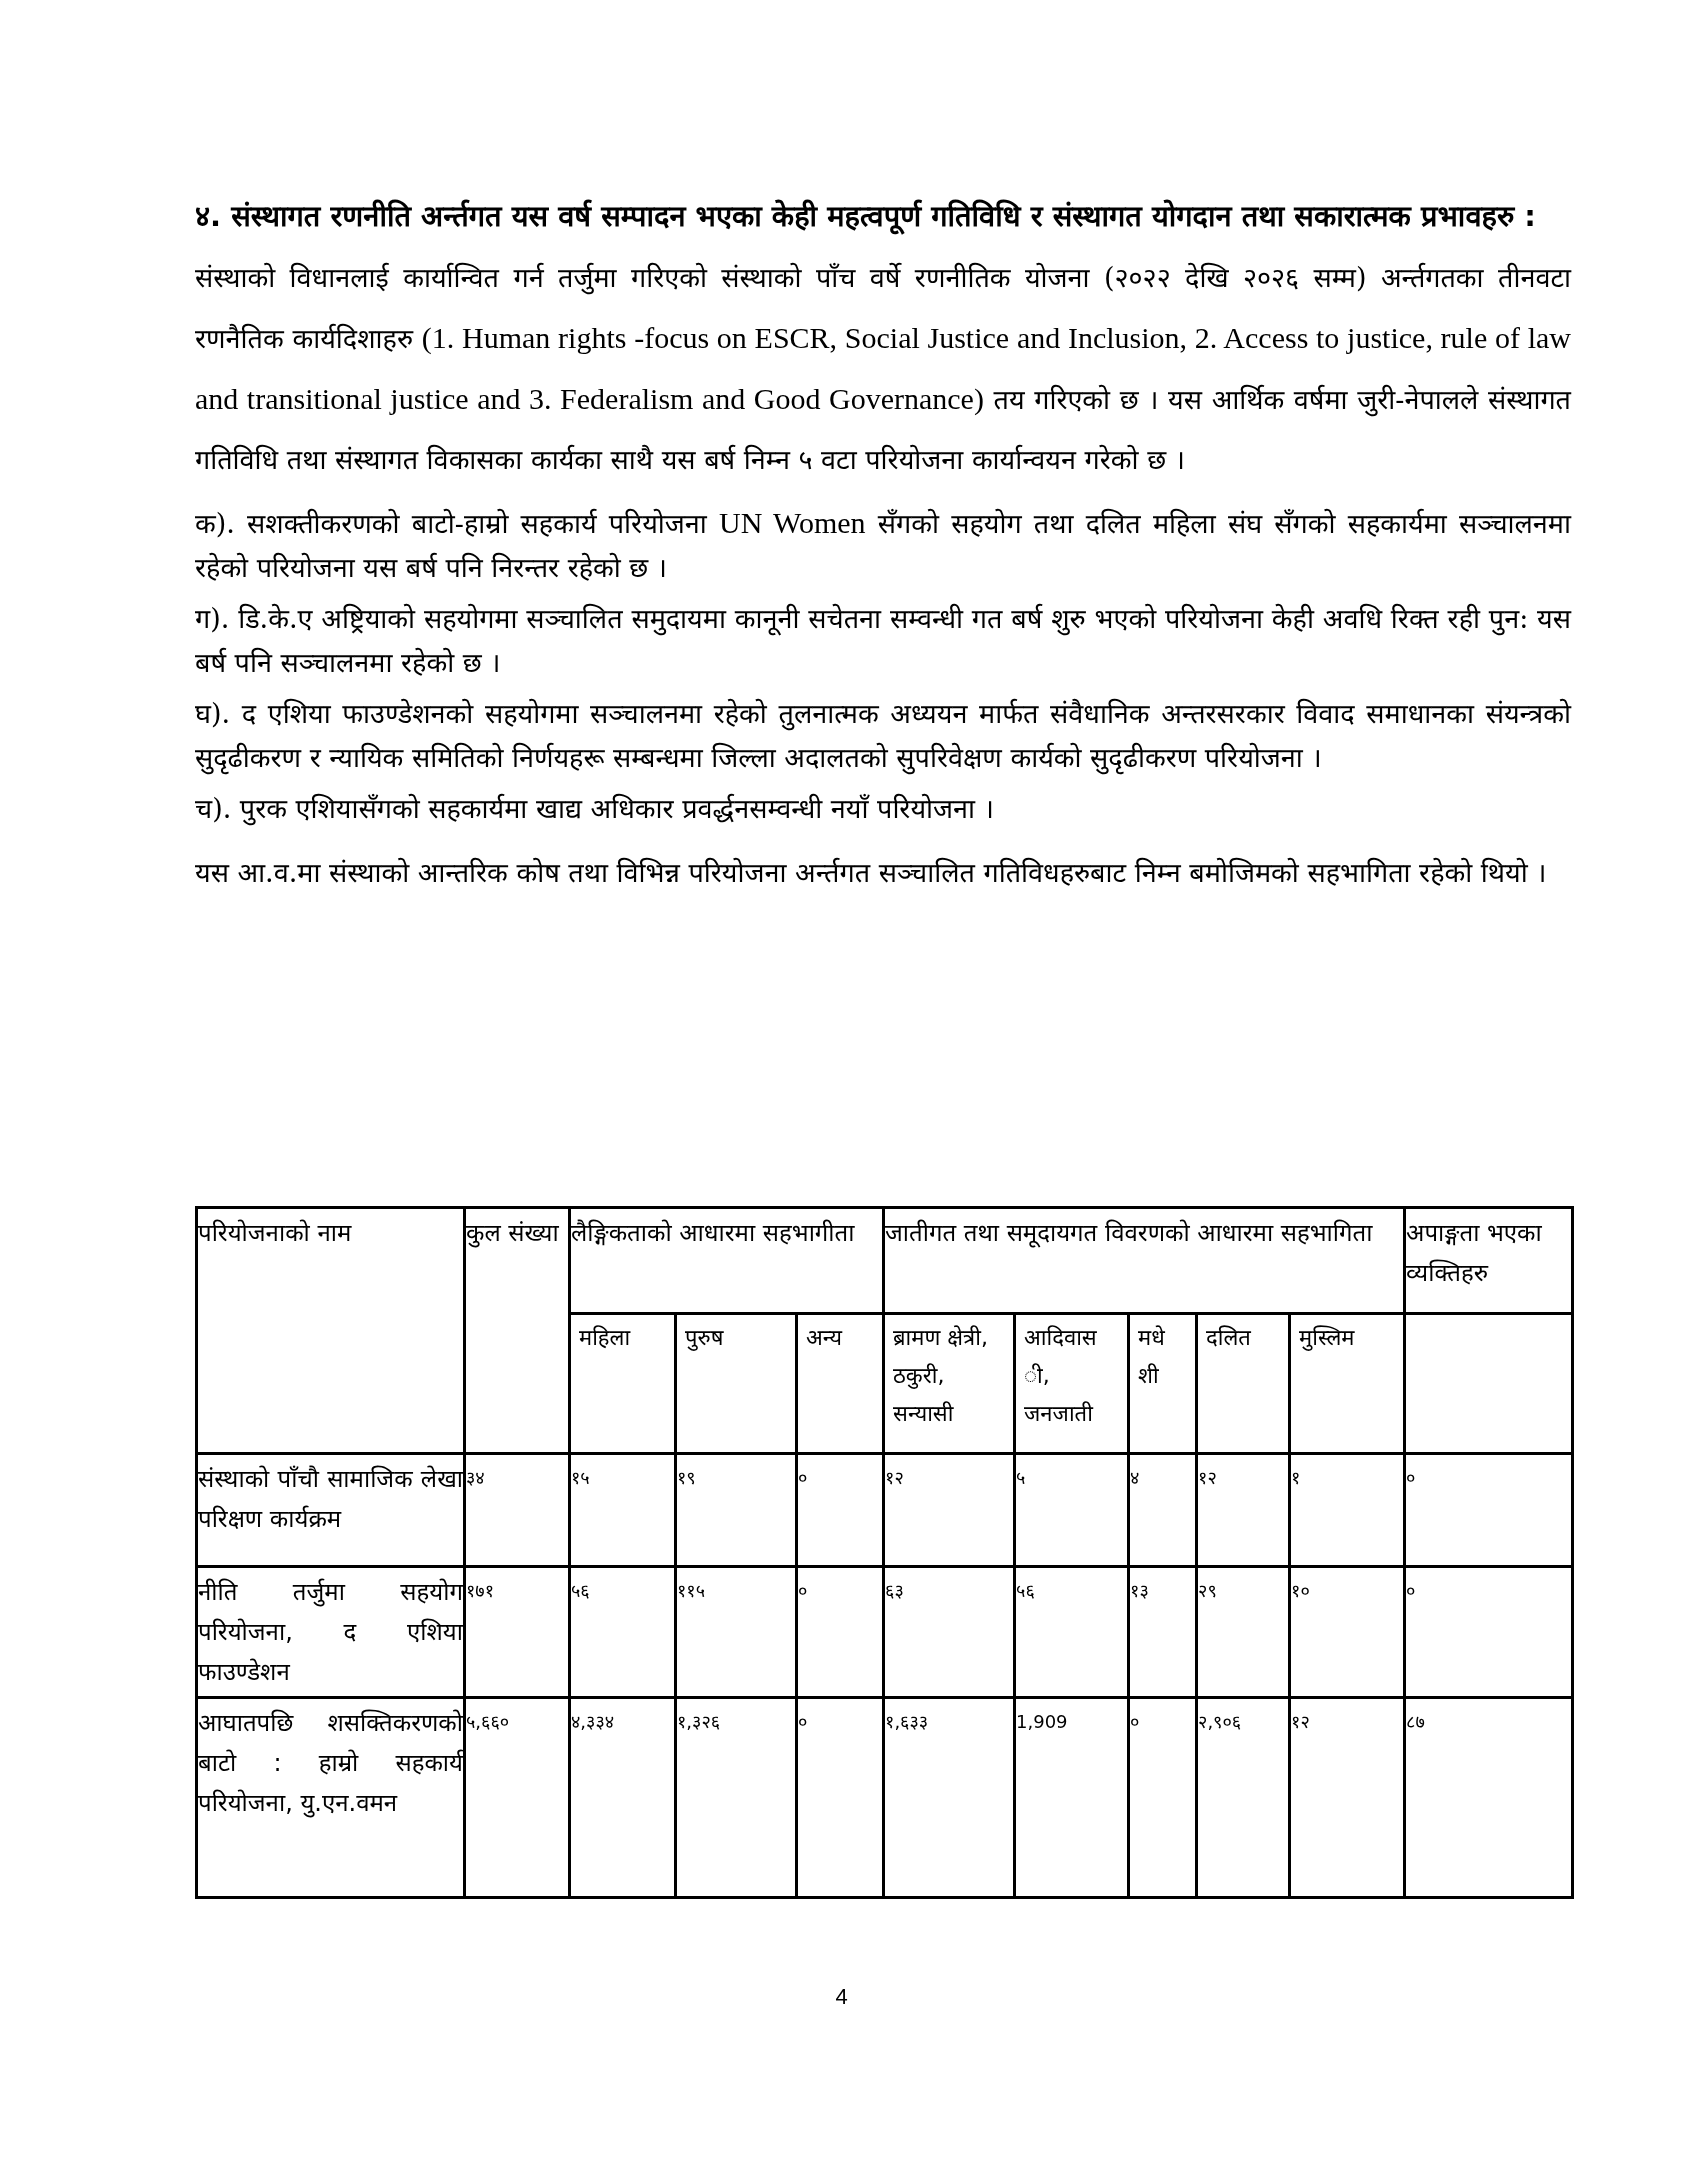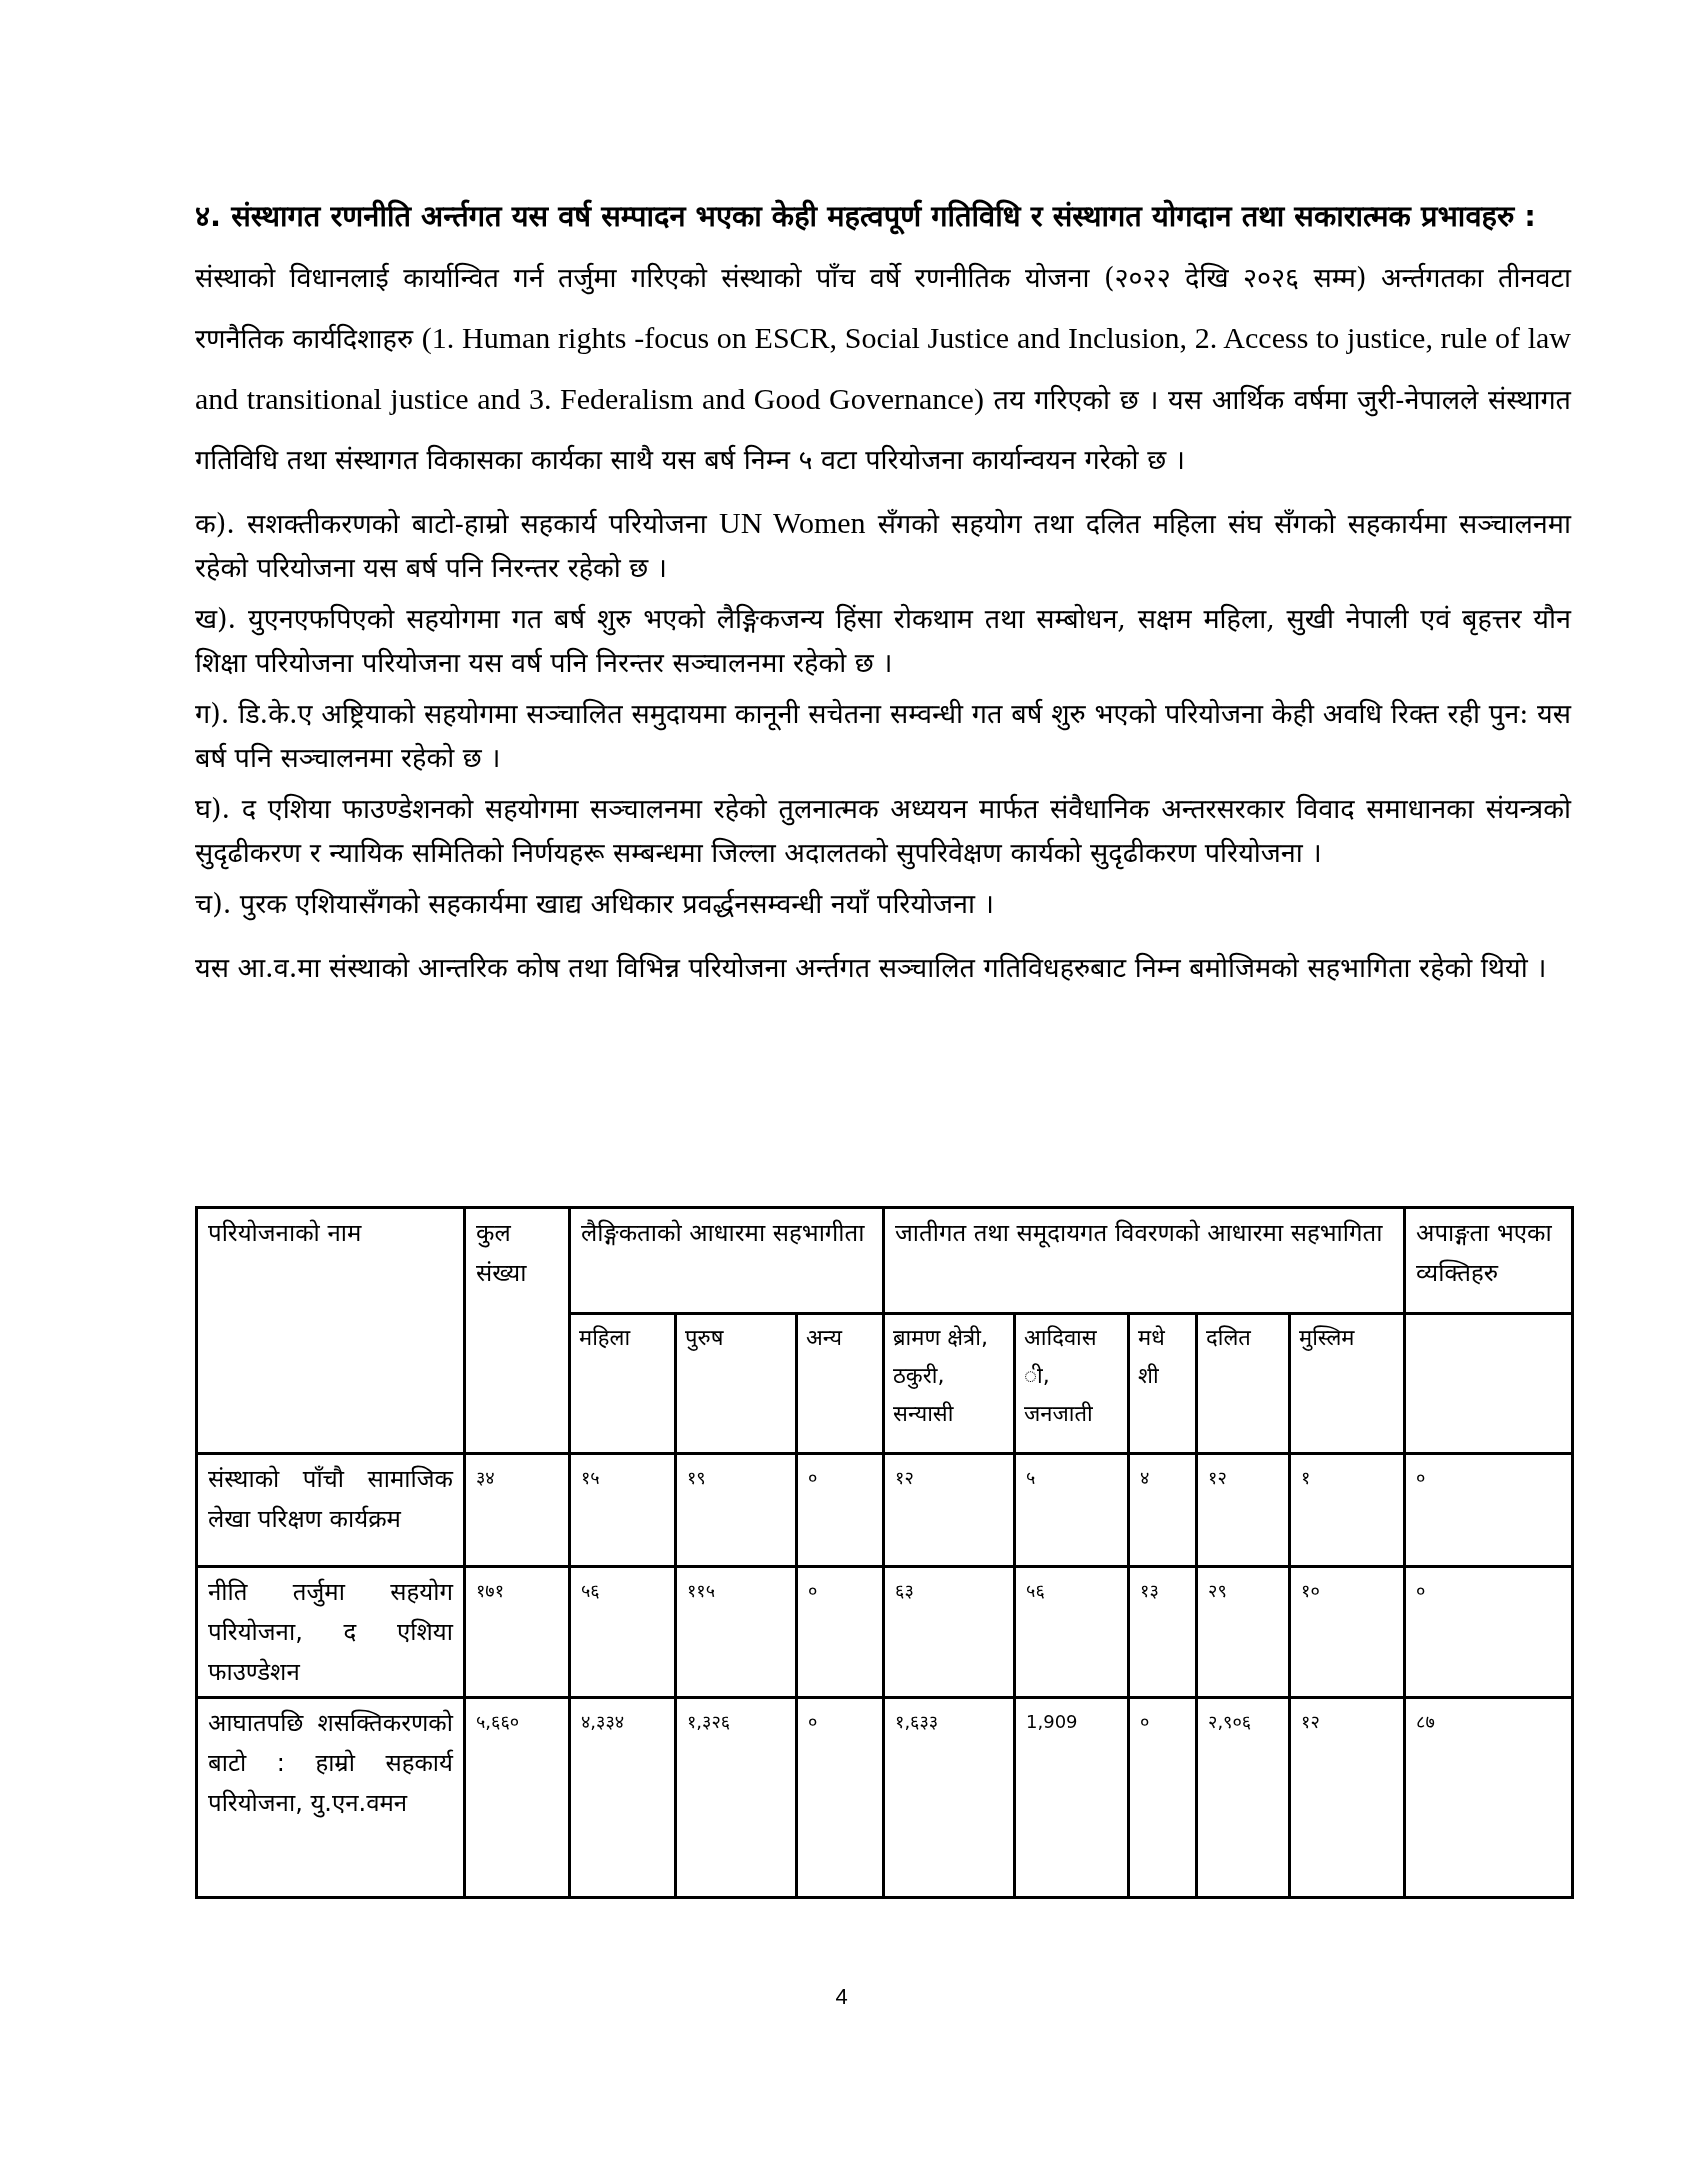--- a/index.html
+++ b/index.html
@@ -21,21 +21,21 @@
     .list-item { font-size: 27px; line-height: 44px; margin: 0 0 7px 0; text-align: justify; text-align-last: left; }
     .en { font-family: "Liberation Serif", "DejaVu Serif", serif; font-size: 30px; }
 
     table.participation {
       position: absolute; left: 195px; top: 1206px;
       width: 1376px; border-collapse: collapse; table-layout: fixed;
       font-family: "DejaVu Sans", "Liberation Sans", sans-serif;
     }
     table.participation td, table.participation th {
       border: 3px solid #000; vertical-align: top; font-weight: normal;
-      padding: 4px 10px; font-size: 24px; line-height: 40px; text-align: left;
+      padding: 4px 0; font-size: 24px; line-height: 40px; text-align: left;
     }
     .h1 { height: 106px; }
     .h2 { height: 140px; }
     .sub { font-size: 22px !important; line-height: 38px !important; padding: 4px 8px !important; }
     .r1 { height: 113px; }
     .r2 { height: 109px; }
     .r3 { height: 200px; }
     td.num { text-align: center; font-size: 18px !important; line-height: 34px !important; padding-top: 6px !important; }
     td.name { text-align: justify !important; text-align-last: auto; font-size: 24px; }
     .page-number {
@@ -45,21 +45,20 @@
   </style>
 </head>
 <body>
 
 <div class="page">
   <p class="heading">४. संस्थागत रणनीति अर्न्तगत यस वर्ष सम्पादन भएका केही महत्वपूर्ण गतिविधि र संस्थागत योगदान तथा सकारात्मक प्रभावहरु :</p>
 
   <p class="para"><span>संस्थाको विधानलाई कार्यान्वित गर्न तर्जुमा गरिएको संस्थाको पाँच वर्षे रणनीतिक योजना (२०२२ देखि २०२६ सम्म) अर्न्तगतका तीनवटा रणनैतिक कार्यदिशाहरु </span><span class="en">(1. Human rights -focus on ESCR, Social Justice and Inclusion, 2. Access to justice, rule of law and transitional justice and 3. Federalism and Good Governance)</span><span> तय गरिएको छ । यस आर्थिक वर्षमा जुरी-नेपालले संस्थागत गतिविधि तथा संस्थागत विकासका कार्यका साथै यस बर्ष निम्न ५ वटा परियोजना कार्यान्वयन गरेको छ ।</span></p>
 
   <p class="list-item"><span>क). सशक्तीकरणको बाटो-हाम्रो सहकार्य परियोजना </span><span class="en">UN Women</span><span> सँगको सहयोग तथा दलित महिला संघ सँगको सहकार्यमा सञ्चालनमा रहेको परियोजना यस बर्ष पनि निरन्तर रहेको छ ।</span></p>
-  <p class="list-item"><span>ख). युएनएफपिएको सहयोगमा गत बर्ष शुरु भएको लैङ्गिकजन्य हिंसा रोकथाम तथा सम्बोधन, सक्षम महिला, सुखी नेपाली एवं बृहत्तर यौन शिक्षा परियोजना परियोजना यस वर्ष पनि निरन्तर सञ्चालनमा रहेको छ ।</span></p>
   <p class="list-item"><span>ग). डि.के.ए अष्ट्रियाको सहयोगमा सञ्चालित समुदायमा कानूनी सचेतना सम्वन्धी गत बर्ष शुरु भएको परियोजना केही अवधि रिक्त रही पुन: यस बर्ष पनि सञ्चालनमा रहेको छ ।</span></p>
   <p class="list-item"><span>घ). द एशिया फाउण्डेशनको सहयोगमा सञ्चालनमा रहेको तुलनात्मक अध्ययन मार्फत संवैधानिक अन्तरसरकार विवाद समाधानका संयन्त्रको सुदृढीकरण र न्यायिक समितिको निर्णयहरू सम्बन्धमा जिल्ला अदालतको सुपरिवेक्षण कार्यको सुदृढीकरण परियोजना ।</span></p>
   <p class="list-item"><span>च). पुरक एशियासँगको सहकार्यमा खाद्य अधिकार प्रवर्द्धनसम्वन्धी नयाँ परियोजना ।</span></p>
 
   <p class="para spaced-before">यस आ.व.मा संस्थाको आन्तरिक कोष तथा विभिन्न परियोजना अर्न्तगत सञ्चालित गतिविधहरुबाट निम्न बमोजिमको सहभागिता रहेको थियो ।</p>
 </div>
 
 <table class="participation">
   <colgroup>
     <col style="width:268px">

